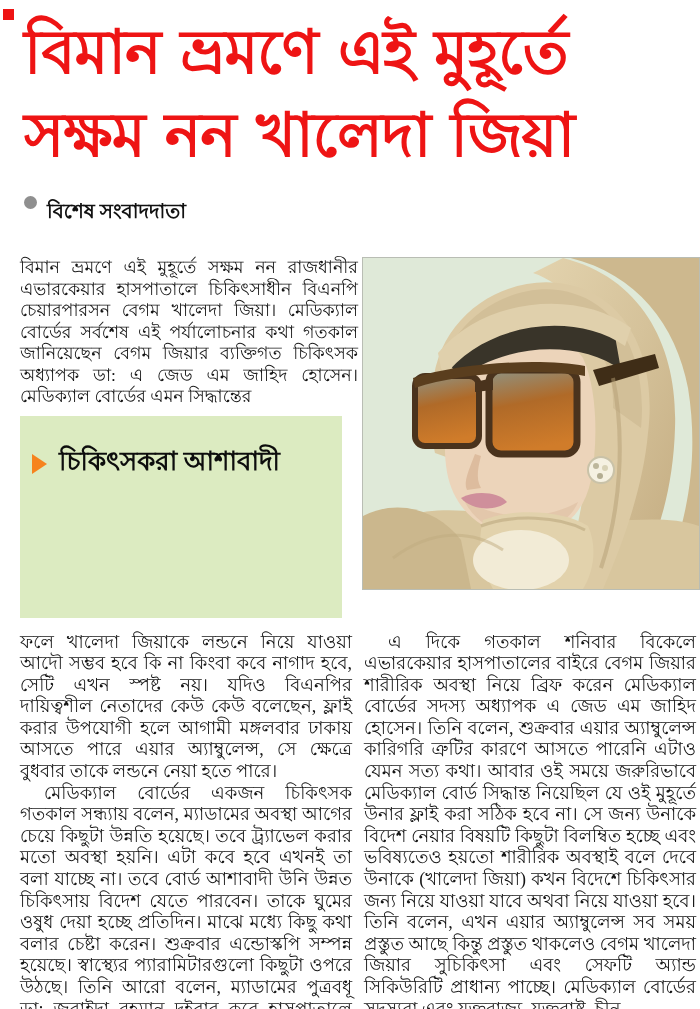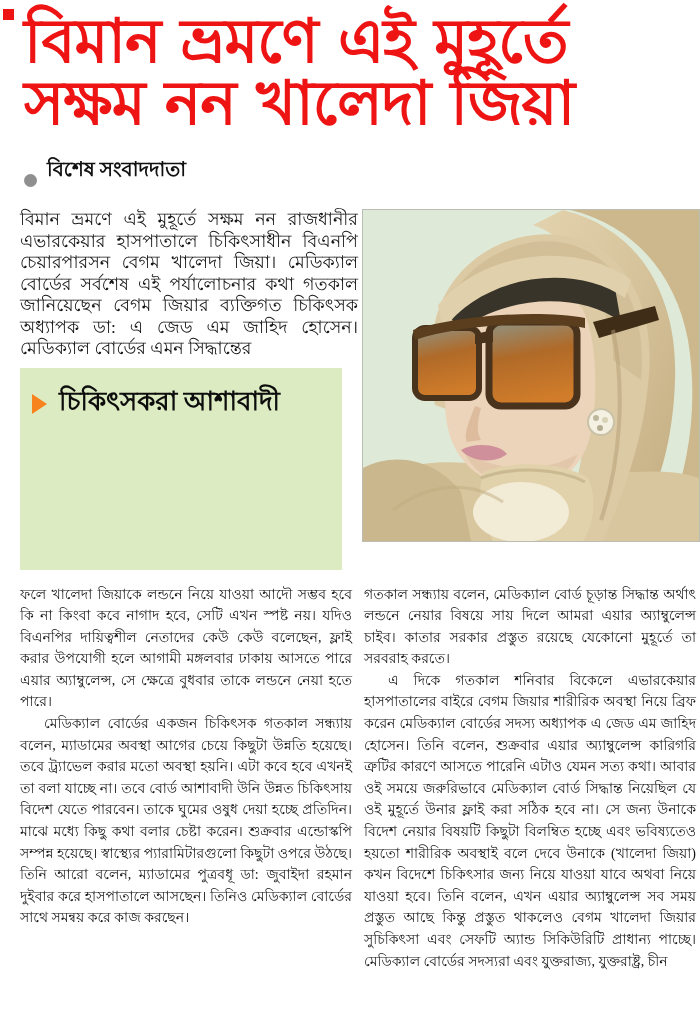--- a/index.html
+++ b/index.html
@@ -10,44 +10,44 @@
     color:#141414;
   }
   .kicker-square{
     position:absolute;left:3px;top:9px;width:11px;height:11px;
     background:#ee1414;
   }
   .headline{
     margin:10px 4px 0 24px;
     font-family:"DejaVu Sans","Liberation Sans",sans-serif;
     font-weight:bold;
-    font-size:61px;line-height:62px;
+    font-size:61px;line-height:83px;
     color:#ee1414;
     width:660px;
     letter-spacing:-1px;
   }
   .byline{
-    display:flex;align-items:flex-end;gap:10px;
-    margin:20px 0 22px 24px;
+    display:flex;align-items:flex-start;gap:10px;
+    margin:20px 0 28px 24px;
   }
   .byline-dot{width:13px;height:13px;border-radius:50%;background:#8f8f8f;}
   .byline-label{font-weight:bold;font-size:20px;color:#111;}
   .main-row{
     display:flex;gap:4px;padding-left:20px;padding-right:2px;
     margin-top:4px;
   }
   .left-col{width:338px;flex:0 0 338px;}
   .intro{
     font-size:17.5px;line-height:21.5px;text-align:justify;
     color:#141414;margin:0;
   }
   .highlight-box{
     margin-top:8px;
     background:#dcebc1;
-    padding:16px 10px 14px 12px;
+    padding:28px 10px 14px 12px;
     box-sizing:border-box;
     width:322px;
     min-height:202px;
   }
   .highlight-box ul{list-style:none;margin:0;padding:0;}
   .highlight-box li{
     display:flex;align-items:flex-start;gap:12px;
     margin-bottom:6px;
   }
   .tri-bullet{
@@ -65,21 +65,21 @@
     border:1px solid #b9bdb4;background:#dfe9d8;
     overflow:hidden;
   }
   .columns-row{
     display:flex;gap:12px;
     padding-left:20px;padding-right:4px;
     margin-top:14px;
   }
   .news-col{flex:1 1 0;}
   .news-col p{
-    margin:0;font-size:14px;line-height:21.6px;
+    margin:0;font-size:18px;line-height:21.6px;
     text-align:justify;color:#141414;
   }
   .news-col p.indented{text-indent:24px;}
 </style>
 </head>
 <body>
 
 <div class="kicker-square"></div>
 
 <h1 class="headline">বিমান ভ্রমণে এই মুহূর্তে সক্ষম নন খালেদা জিয়া</h1>
@@ -159,19 +159,18 @@
   </div>
 </div>
 
 <div class="columns-row">
   <div class="news-col">
     <p>ফলে খালেদা জিয়াকে লন্ডনে নিয়ে যাওয়া আদৌ সম্ভব হবে কি না কিংবা কবে নাগাদ হবে, সেটি এখন স্পষ্ট নয়। যদিও বিএনপির দায়িত্বশীল নেতাদের কেউ কেউ বলেছেন, ফ্লাই করার উপযোগী হলে আগামী মঙ্গলবার ঢাকায় আসতে পারে এয়ার অ্যাম্বুলেন্স, সে ক্ষেত্রে বুধবার তাকে লন্ডনে নেয়া হতে পারে।</p>
     <p class="indented">মেডিক্যাল বোর্ডের একজন চিকিৎসক গতকাল সন্ধ্যায় বলেন, ম্যাডামের অবস্থা আগের চেয়ে কিছুটা উন্নতি হয়েছে। তবে ট্র্যাভেল করার মতো অবস্থা হয়নি। এটা কবে হবে এখনই তা বলা যাচ্ছে না। তবে বোর্ড আশাবাদী উনি উন্নত চিকিৎসায় বিদেশ যেতে পারবেন। তাকে ঘুমের ওষুধ দেয়া হচ্ছে প্রতিদিন। মাঝে মধ্যে কিছু কথা বলার চেষ্টা করেন। শুক্রবার এন্ডোস্কপি সম্পন্ন হয়েছে। স্বাস্থ্যের প্যারামিটারগুলো কিছুটা ওপরে উঠছে। তিনি আরো বলেন, ম্যাডামের পুত্রবধূ ডা: জুবাইদা রহমান দুইবার করে হাসপাতালে আসছেন। তিনিও মেডিক্যাল বোর্ডের সাথে সমন্বয় করে কাজ করছেন।</p>
 
   </div>
   <div class="news-col">
-    <p>গতকাল সন্ধ্যায় বলেন, মেডিক্যাল বোর্ড চূড়ান্ত সিদ্ধান্ত অর্থাৎ লন্ডনে নেয়ার বিষয়ে সায় দিলে আমরা এয়ার অ্যাম্বুলেন্স চাইব। কাতার সরকার প্রস্তুত রয়েছে যেকোনো মুহূর্তে তা সরবরাহ করতে।</p>
     <p class="indented">
       <span>এ দিকে গতকাল শনিবার বিকেলে এভারকেয়ার হাসপাতালের বাইরে বেগম জিয়ার শারীরিক অবস্থা নিয়ে ব্রিফ করেন মেডিক্যাল বোর্ডের সদস্য অধ্যাপক এ জেড এম জাহিদ হোসেন। তিনি বলেন, শুক্রবার এয়ার অ্যাম্বুলেন্স কারিগরি ত্রুটির কারণে আসতে পারেনি এটাও যেমন সত্য কথা। আবার ওই সময়ে জরুরিভাবে মেডিক্যাল বোর্ড সিদ্ধান্ত নিয়েছিল যে ওই মুহূর্তে উনার ফ্লাই করা সঠিক হবে না। সে জন্য উনাকে বিদেশ নেয়ার বিষয়টি কিছুটা বিলম্বিত হচ্ছে এবং ভবিষ্যতেও হয়তো শারীরিক অবস্থাই বলে দেবে উনাকে (খালেদা জিয়া) কখন বিদেশে চিকিৎসার জন্য নিয়ে যাওয়া যাবে অথবা নিয়ে যাওয়া হবে। তিনি বলেন, এখন এয়ার অ্যাম্বুলেন্স সব সময় প্রস্তুত আছে কিন্তু প্রস্তুত থাকলেও বেগম খালেদা জিয়ার সুচিকিৎসা এবং সেফটি অ্যান্ড সিকিউরিটি প্রাধান্য পাচ্ছে। মেডিক্যাল বোর্ডের সদস্যরা এবং যুক্তরাজ্য, যুক্তরাষ্ট্র, চীন</span>
       
     </p>
   </div>
 </div>
 
 </body></html>

